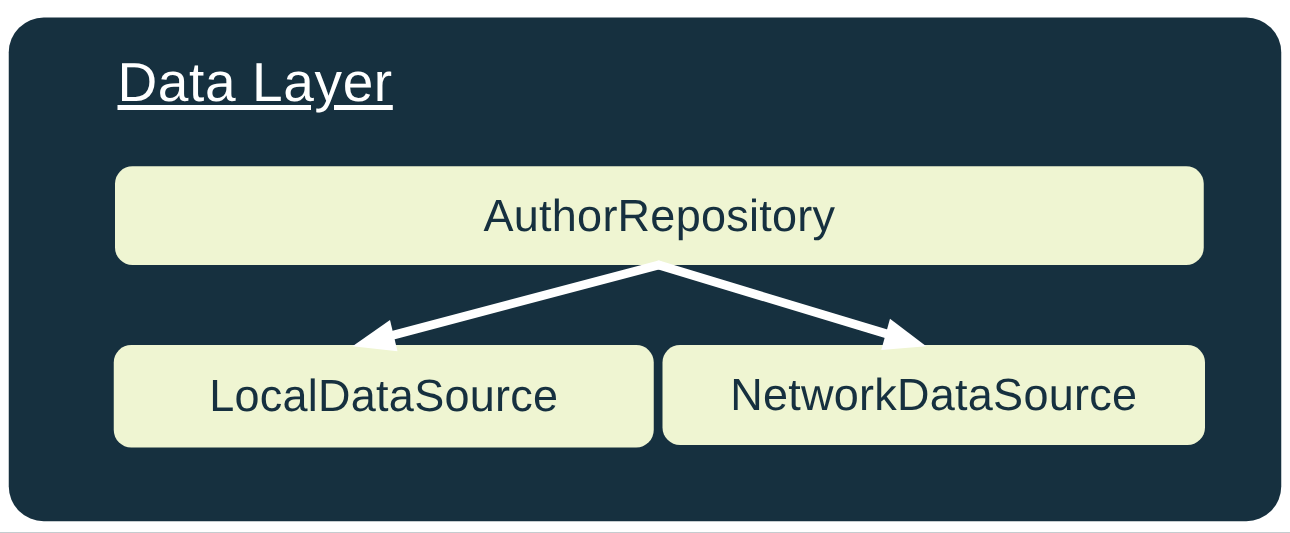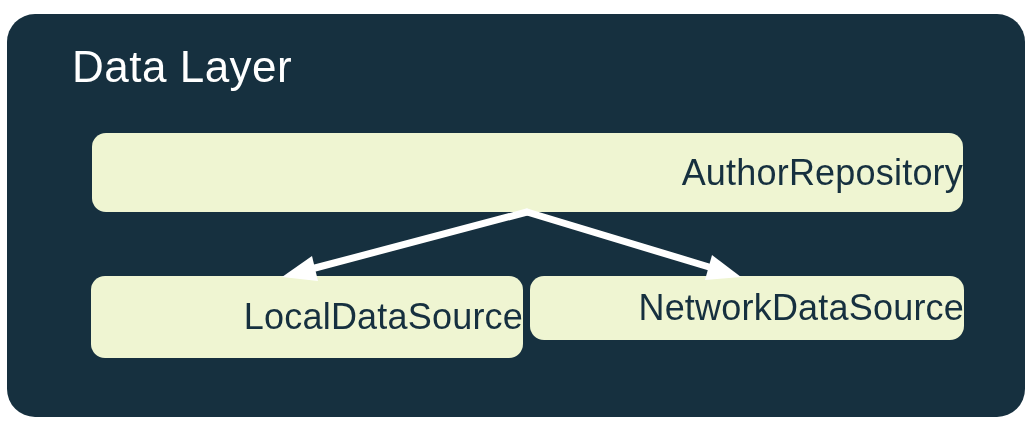--- a/index.html
+++ b/index.html
@@ -26,43 +26,44 @@
     position: absolute;
     left: 7px;
     top: 14px;
     width: 1018px;
     height: 403px;
     border-radius: 28px;
     background: var(--container-background);
   }
   .title {
     position: absolute;
-    left: 72px;
+    left: 94px;
     top: 42px;
     font-size: 44px;
     font-weight: 400;
     line-height: 1.15;
     color: var(--title-text);
     letter-spacing: 0.5px;
+    text-decoration: underline;
   }
   .node {
     position: absolute;
     background: var(--node-background);
     border-radius: 14px;
     display: flex;
     align-items: center;
-    justify-content: flex-end;
+    justify-content: center;
     font-size: 36px;
     font-weight: 400;
     color: var(--node-text);
     letter-spacing: 0.2px;
   }
   .node-author   { left: 92px;  top: 133px; width: 871px; height: 79px; }
   .node-local    { left: 91px;  top: 276px; width: 432px; height: 82px; }
-  .node-network  { left: 530px; top: 276px; width: 434px; height: 64px; }
+  .node-network  { left: 530px; top: 276px; width: 434px; height: 80px; }
   .arrow-layer {
     position: absolute;
     inset: 0;
     width: 1032px;
     height: 426px;
     pointer-events: none;
   }
   .arrow-layer line    { stroke: var(--arrow); stroke-width: 7; stroke-linecap: round; }
   .arrow-layer polygon { fill: var(--arrow); }
 </style>

